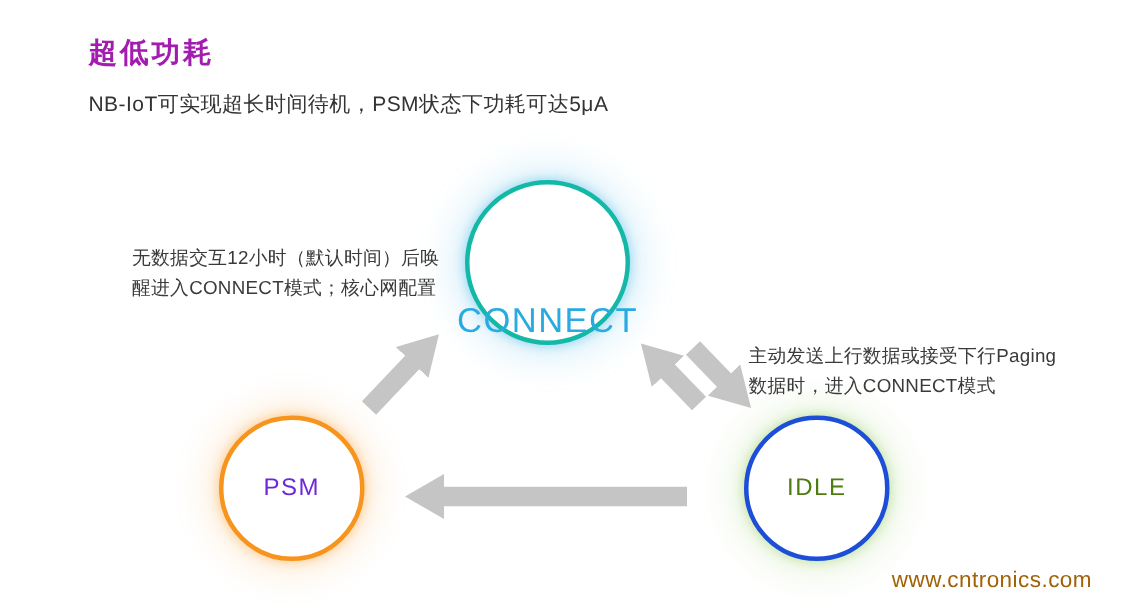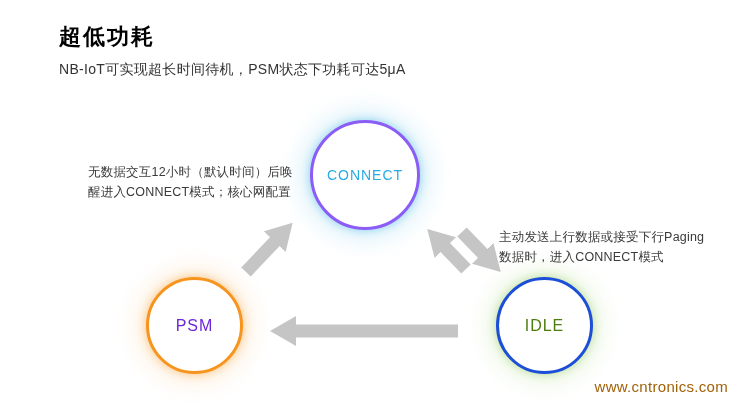--- a/index.html
+++ b/index.html
@@ -7,37 +7,38 @@
   body {
     font-family: "Liberation Sans", "DejaVu Sans", sans-serif;
     width: 750px; height: 405px; overflow: hidden;
   }
   .stage {
     position: relative; width: 750px; height: 405px;
     background: #ffffff; overflow: hidden;
   }
   .title {
     position: absolute; left: 59px; top: 22px;
-    font-size: 22px; font-weight: bold; color: #000000;
+    font-size: 19px; font-weight: bold; color: #a21caf;
     letter-spacing: 2px;
   }
   .subtitle {
     position: absolute; left: 59px; top: 61px;
     font-size: 14px; color: #333333; letter-spacing: 0.3px;
   }
   .arrows { position: absolute; left: 0; top: 0; }
   .node {
     position: absolute; border-radius: 50%; background: #ffffff;
     display: flex; align-items: center; justify-content: center;
   }
   .node-label { font-weight: 400; letter-spacing: 1px; }
   .node-connect {
     left: 310px; top: 120px; width: 110px; height: 110px;
-    border: 3px solid #8b5cf6; color: #29abe2; font-size: 14px;
+    border: 3px solid #14b8a6; color: #29abe2; font-size: 23px;
     box-shadow: 0 0 8px rgba(41,171,226,0.45), 0 0 26px 7px rgba(41,171,226,0.20);
+    align-items: flex-end;
   }
   .node-psm {
     left: 146px; top: 277px; width: 97px; height: 97px;
     border: 3px solid #f7941e; color: #6d28d9; font-size: 16px;
     box-shadow: 0 0 8px rgba(247,148,30,0.45), 0 0 24px 6px rgba(247,148,30,0.20);
   }
   .node-idle {
     left: 496px; top: 277px; width: 97px; height: 97px;
     border: 3px solid #1d4ed8; color: #4d7c0f; font-size: 16px;
     box-shadow: 0 0 8px rgba(126,193,67,0.45), 0 0 24px 6px rgba(126,193,67,0.20);

